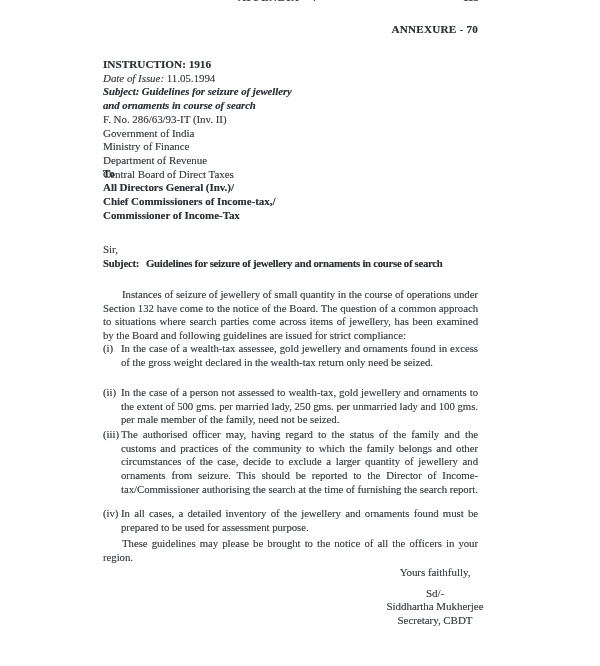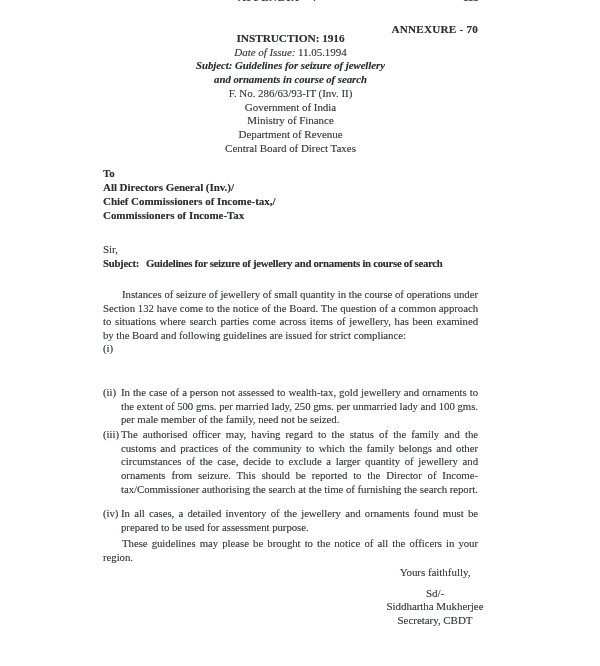--- a/index.html
+++ b/index.html
@@ -18,21 +18,21 @@
   .it{font-style:italic;}
 
   
   .runhdr{position:absolute;top:0;left:0;width:600px;height:5px;overflow:hidden;}
   .runhdr .lft{position:absolute;top:-9px;left:238px;font-weight:bold;font-size:11px;letter-spacing:0.6px;}
   .runhdr .rgt{position:absolute;top:-9px;left:463px;font-weight:bold;font-size:11px;}
 
   .annexure{position:absolute;top:23px;left:103px;width:375px;text-align:right;
     font-weight:bold;font-size:11.2px;color:#2c3137;letter-spacing:0.2px;}
 
-  .letterhead{position:absolute;top:32px;left:103px;width:375px;text-align:center;line-height:13.7px;}
+  .letterhead{position:absolute;top:58px;left:103px;width:375px;line-height:13.7px;}
   .letterhead .l1{font-weight:bold;font-size:11.3px;color:#2c3137;}
   .letterhead .plain{font-size:11px;}
 
   .addr{position:absolute;top:166px;left:103px;line-height:14px;font-weight:bold;
     font-size:11px;color:#2c3137;}
 
   .sir{position:absolute;top:243px;left:103px;font-size:11px;}
 
   .subj{position:absolute;top:257px;left:103px;width:380px;white-space:nowrap;
     font-weight:bold;color:#2c3137;font-size:10.8px;letter-spacing:-0.3px;}
@@ -78,33 +78,34 @@
     <div class="plain">Government of India</div>
     <div class="plain">Ministry of Finance</div>
     <div class="plain">Department of Revenue</div>
     <div class="plain">Central Board of Direct Taxes</div>
   </div>
 
   <div class="addr">
     <div>To</div>
     <div>All Directors General (Inv.)/</div>
     <div>Chief Commissioners of Income-tax,/</div>
-    <div>Commissioners of Income-Tax</div>
+    <div>Commissioner of Income-Tax</div>
   </div>
 
   <div class="sir">Sir,</div>
 
   <div class="subj">
     <span class="slabel">Subject:</span><span>Guidelines for seizure of jewellery and ornaments in course of search</span>
   </div>
 
   <div id="intro" class="para indent">Instances of seizure of jewellery of small quantity in the course of operations under Section 132 have come to the notice of the Board. The question of a common approach to situations where search parties come across items of jewellery, has been examined by the Board and following guidelines are issued for strict compliance:</div>
 
   <div id="item-i" class="item">
     <span class="ilabel">(i)</span>
+    <span>In the case of a wealth-tax assessee, gold jewellery and ornaments found in excess of the gross weight declared in the wealth-tax return only need be seized.</span>
   </div>
 
   <div id="item-ii" class="item">
     <span class="ilabel">(ii)</span>
     <span>In the case of a person not assessed to wealth-tax, gold jewellery and ornaments to the extent of 500 gms. per married lady, 250 gms. per unmarried lady and 100 gms. per male member of the family, need not be seized.</span>
   </div>
 
   <div id="item-iii" class="item">
     <span class="ilabel">(iii)</span>
     <span>The authorised officer may, having regard to the status of the family and the customs and practices of the community to which the family belongs and other circumstances of the case, decide to exclude a larger quantity of jewellery and ornaments from seizure. This should be reported to the Director of Income-tax/Commissioner authorising the search at the time of furnishing the search report.</span>

